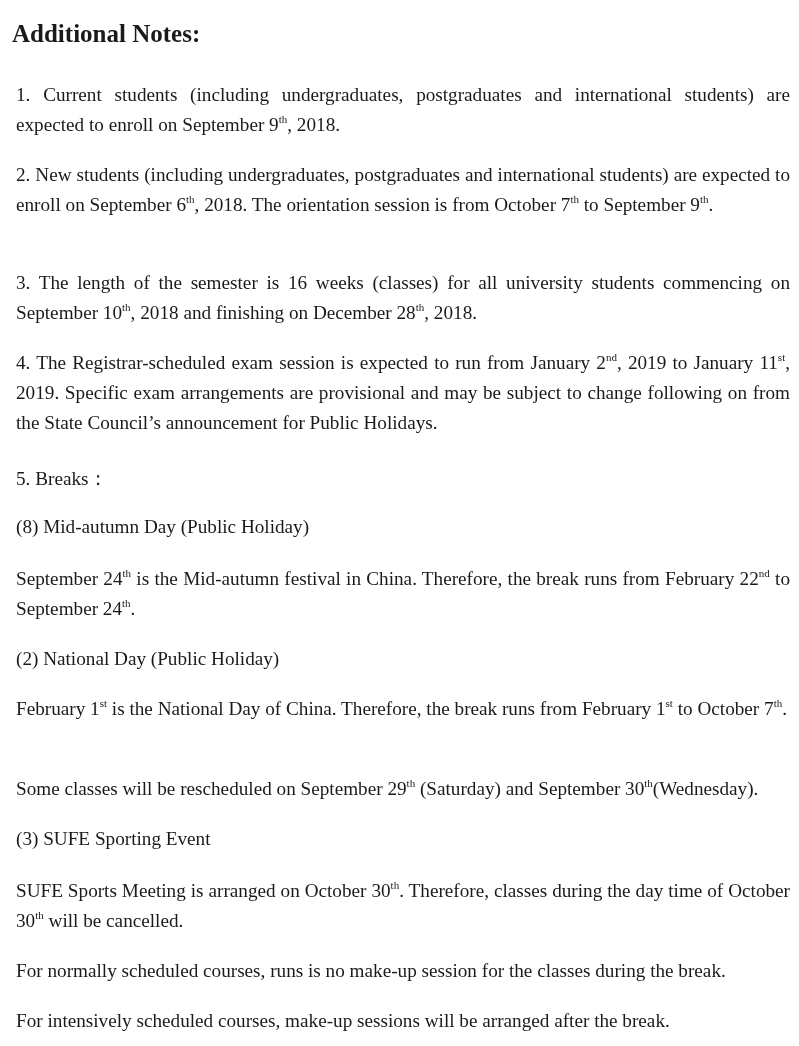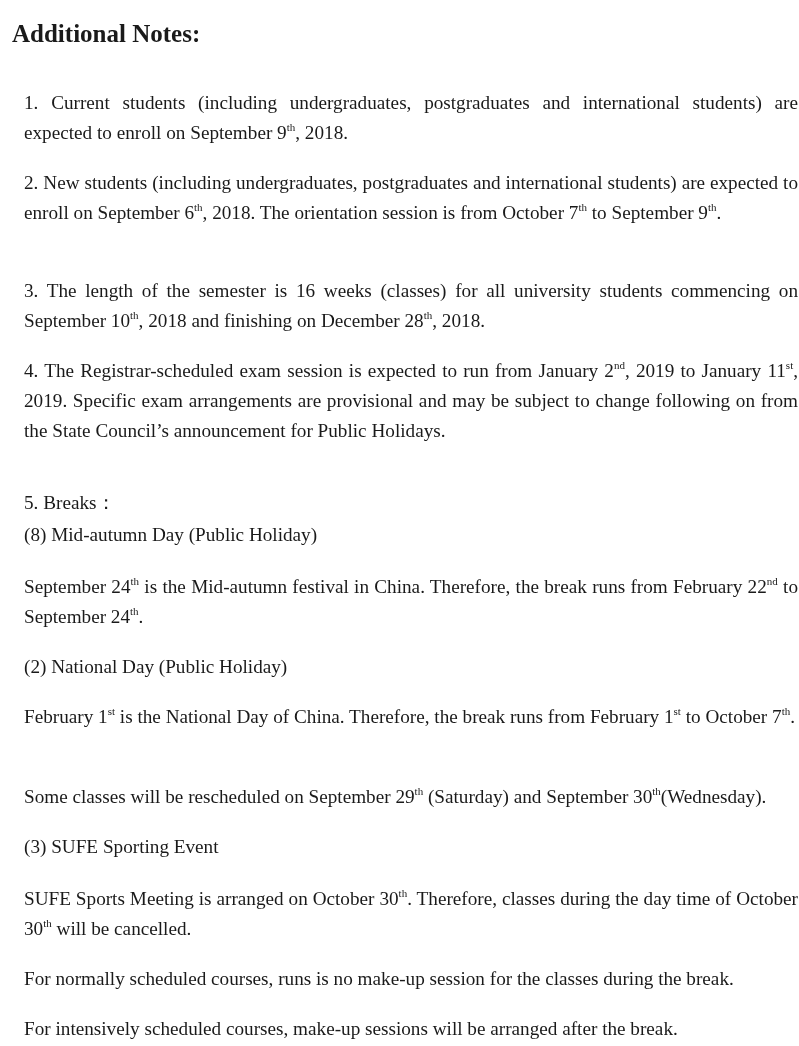--- a/index.html
+++ b/index.html
@@ -28,21 +28,21 @@
       margin: 0;
       font-size: 25px;
       font-weight: bold;
       line-height: 32px;
       white-space: nowrap;
     }
     .para {
       position: absolute;
       left: 0;
       width: 774px;
-      margin: 12px;
+      margin: 4px;
       font-size: 19.2px;
       line-height: 30px;
       text-align: justify;
       text-align-last: left;
     }
     .para.nojust {
       text-align: left;
     }
     .para sup {
       font-size: 11px;
@@ -55,21 +55,21 @@
 </head>
 <body>
 
 <div class="page">
   <h1 class="title">Additional Notes:</h1>
 
   <p class="para" style="top:76px"><span>1. Current students (including undergraduates, postgraduates and international students) are expected to enroll on September 9</span><sup>th</sup><span>, 2018.</span></p>
   <p class="para" style="top:156px"><span>2. New students (including undergraduates, postgraduates and international students) are expected to enroll on September 6</span><sup>th</sup><span>, 2018. The orientation session is from October 7</span><sup>th</sup><span> to September 9</span><sup>th</sup><span>.</span></p>
   <p class="para" style="top:264px"><span>3. The length of the semester is 16 weeks (classes) for all university students commencing on September 10</span><sup>th</sup><span>, 2018 and finishing on December 28</span><sup>th</sup><span>, 2018.</span></p>
   <p class="para" style="top:344px"><span>4. The Registrar-scheduled exam session is expected to run from January 2</span><sup>nd</sup><span>, 2019 to January 11</span><sup>st</sup><span>, 2019. Specific exam arrangements are provisional and may be subject to change following on from the State Council’s announcement for Public Holidays.</span></p>
-  <p class="para nojust" style="top:476px"><span>5. Breaks：</span></p>
+  <p class="para nojust" style="top:460px"><span>5. Breaks：</span></p>
   <p class="para nojust" style="top:508px"><span>(8) Mid-autumn Day (Public Holiday)</span></p>
   <p class="para" style="top:560px"><span>September 24</span><sup>th</sup><span> is the Mid-autumn festival in China. Therefore, the break runs from February 22</span><sup>nd</sup><span> to September 24</span><sup>th</sup><span>.</span></p>
   <p class="para nojust" style="top:640px"><span>(2) National Day (Public Holiday)</span></p>
   <p class="para" style="top:690px"><span>February 1</span><sup>st</sup><span> is the National Day of China. Therefore, the break runs from February 1</span><sup>st</sup><span> to October 7</span><sup>th</sup><span>.</span></p>
   <p class="para nojust" style="top:770px"><span>Some classes will be rescheduled on September 29</span><sup>th</sup><span> (Saturday) and September 30</span><sup>th</sup><span>(Wednesday).</span></p>
   <p class="para nojust" style="top:820px"><span>(3) SUFE Sporting Event</span></p>
   <p class="para" style="top:872px"><span>SUFE Sports Meeting is arranged on October 30</span><sup>th</sup><span>. Therefore, classes during the day time of October 30</span><sup>th</sup><span> will be cancelled.</span></p>
   <p class="para nojust" style="top:952px"><span>For normally scheduled courses, runs is no make-up session for the classes during the break.</span></p>
   <p class="para nojust" style="top:1002px"><span>For intensively scheduled courses, make-up sessions will be arranged after the break.</span></p>
 </div>

